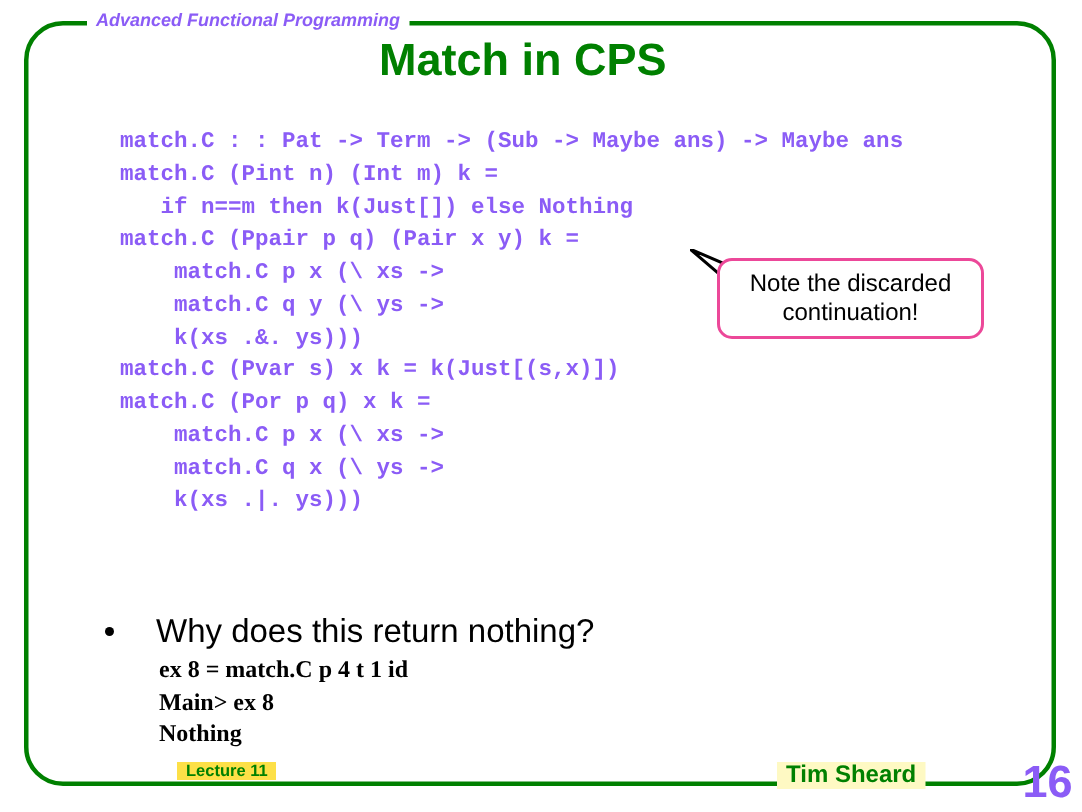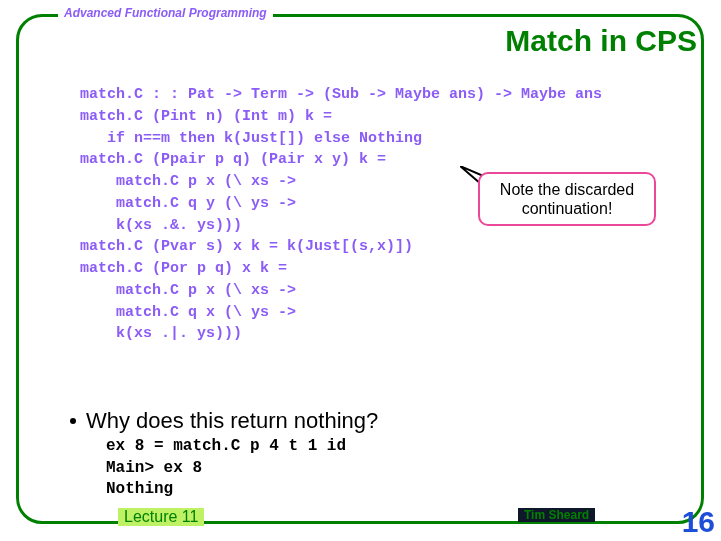--- a/index.html
+++ b/index.html
@@ -29,21 +29,21 @@
     font-size: 12px;
     font-weight: bold;
     font-style: italic;
     color: #8b5cf6;
   }
   .title {
     position: absolute;
     left: 0;
     top: 24px;
     width: 697px;
-    text-align: right;
+    text-align: center;
     font-size: 30px;
     font-weight: bold;
     color: #008000;
   }
   .code-block {
     position: absolute;
     left: 80px;
     top: 84px;
     font-family: "Courier New", monospace;
     font-size: 15px;
@@ -51,72 +51,72 @@
     line-height: 1.45;
     white-space: pre;
     color: #8b5cf6;
   }
   .bullet-row {
     position: absolute;
     left: 70px;
     top: 408px;
     display: flex;
     align-items: center;
-    gap: 10px;
+    gap: 28px;
     text-align: center;
   }
   .bullet-dot {
     width: 6px;
     height: 6px;
     background: #000;
     border-radius: 50%;
     flex: 0 0 auto;
   }
   .bullet-text {
     font-size: 22px;
     color: #000;
   }
   .example-block {
     position: absolute;
     left: 106px;
     top: 436px;
-    font-family: Liberation Mono, monospace;
+    font-family: Liberation Serif, serif;
     font-size: 16px;
     font-weight: bold;
     line-height: 1.35;
     white-space: pre;
     color: #000;
   }
   .lecture {
     position: absolute;
     left: 118px;
     top: 508px;
-    background: #bef264;
+    background: #fde047;
     padding: 0 6px;
-    font-size: 16px;
-    font-weight: normal;
+    font-size: 11px;
+    font-weight: bold;
     color: #008000;
   }
   .author {
     position: absolute;
     left: 518px;
     top: 508px;
-    background: #0f172a;
+    background: #fef9c3;
     padding: 0 6px;
-    font-size: 12px;
+    font-size: 16px;
     font-weight: bold;
     color: #008000;
   }
   .page-num {
     position: absolute;
     right: 6px;
     bottom: 2px;
     font-size: 30px;
     font-weight: bold;
-    color: #1d4ed8;
+    color: #8b5cf6;
   }
   .callout {
     position: absolute;
     left: 478px;
     top: 172px;
     width: 178px;
     background: #fff;
     border: 2px solid #ec4899;
     border-radius: 10px;
     padding: 6px 8px;

